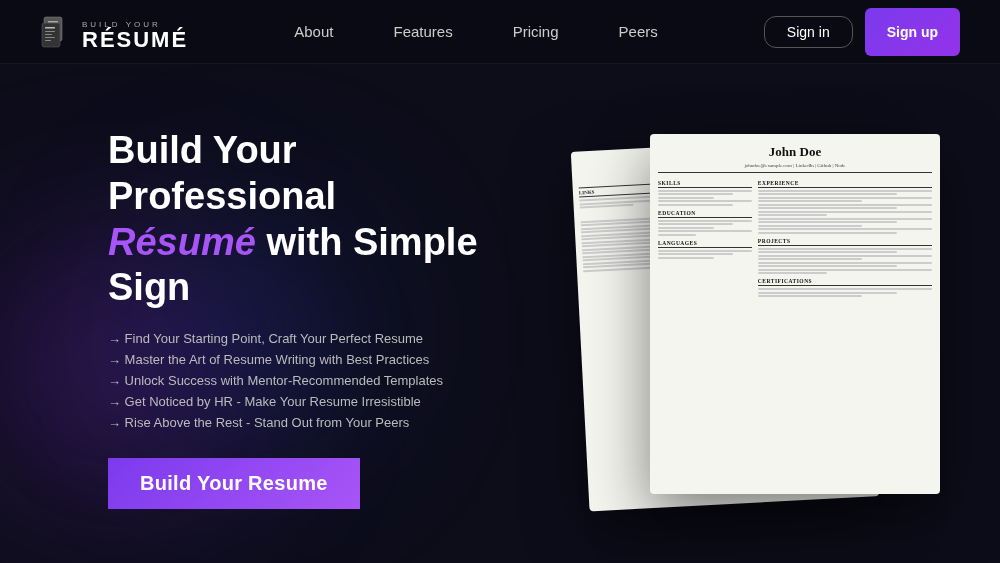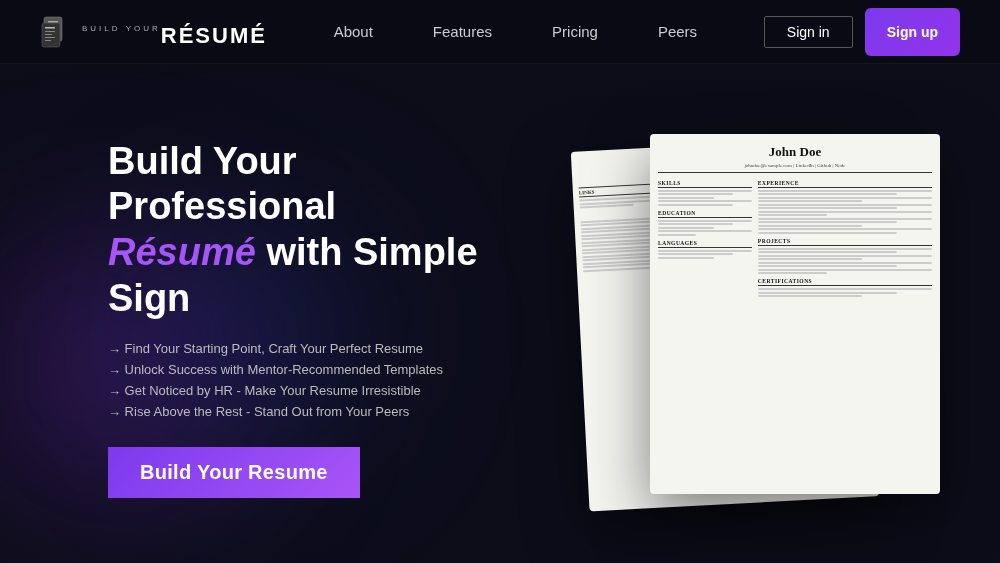--- a/index.html
+++ b/index.html
@@ -56,21 +56,21 @@
       gap: 8px;
     }
 
     .logo-icon {
       width: 34px;
       height: 34px;
     }
 
     .logo-text {
       display: flex;
-      flex-direction: row;
+      flex-direction: column;
       line-height: 1;
       margin-top: 8px;
     }
 
     .logo-build {
       font-size: 8px;
       letter-spacing: 3px;
       color: #aaa;
       text-transform: uppercase;
     }
@@ -101,21 +101,21 @@
       display: flex;
       align-items: center;
       gap: 12px;
     }
 
     .btn-signin {
       background: transparent;
       border: 1px solid #555;
       color: #fff;
       padding: 7px 22px;
-      border-radius: 2px;
+      border-radius: 12px;
       font-size: 14px;
       cursor: pointer;
     }
 
     .btn-signup {
       background: linear-gradient(135deg, #7c3aed, #9333ea);
       border: none;
       color: #fff;
       padding: 16px 22px;
       border-radius: 6px;
@@ -361,20 +361,23 @@
       <span>Build Your Professional</span><br>
       <span class="highlight">Résumé</span><span> with Simple</span><br>
       <span>Sign</span>
     </h1>
 
     <ul class="hero-bullets">
       <li>
           <span>→ Find Your Starting Point, Craft Your Perfect Resume</span>
         </li>
       <li>
+          <span>→ Master the Art of Resume Writing with Best Practices</span>
+        </li>
+      <li>
           <span>→ Unlock Success with Mentor-Recommended Templates</span>
         </li>
       <li>
           <span>→ Get Noticed by HR - Make Your Resume Irresistible</span>
         </li>
       <li>
           <span>→ Rise Above the Rest - Stand Out from Your Peers</span>
         </li>
     </ul>
 

